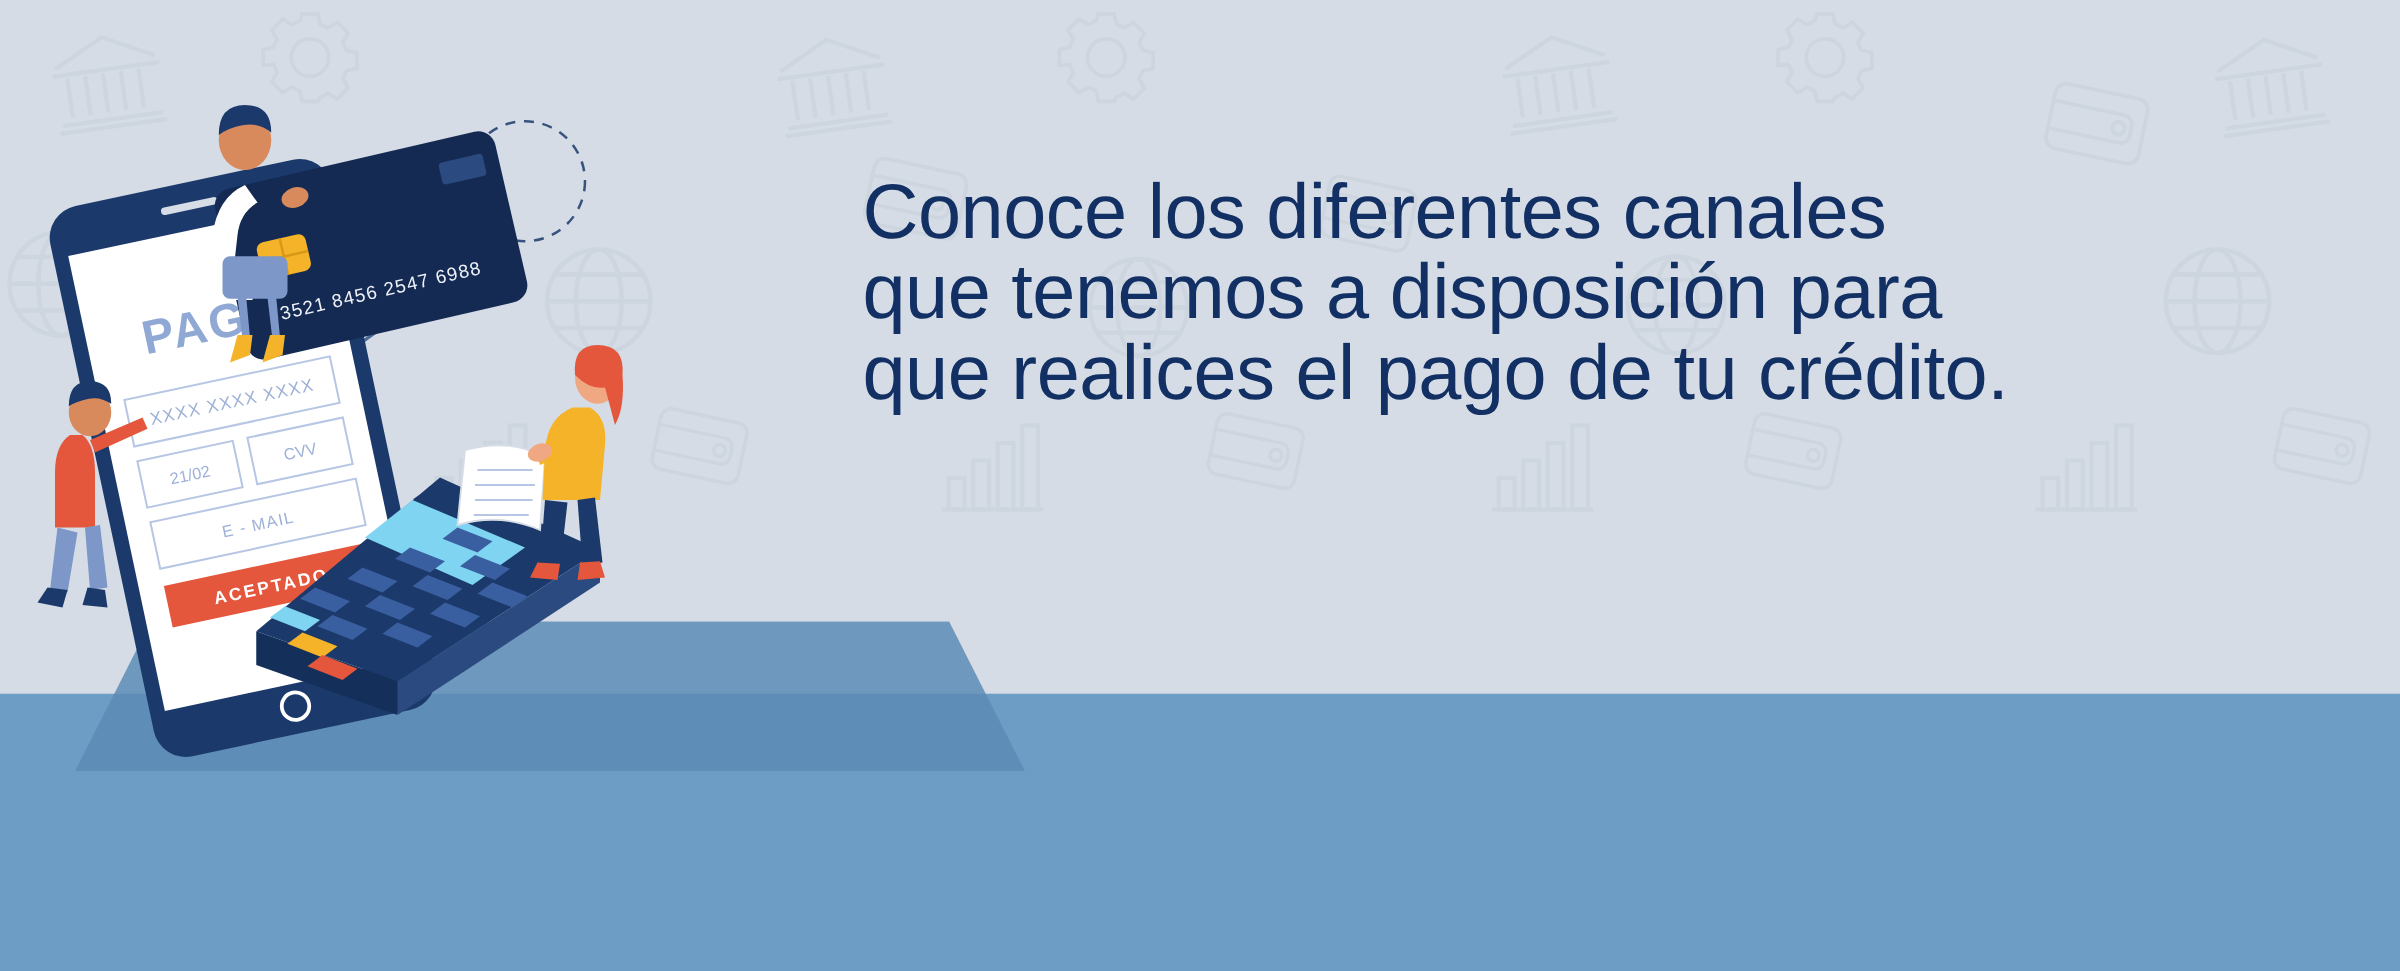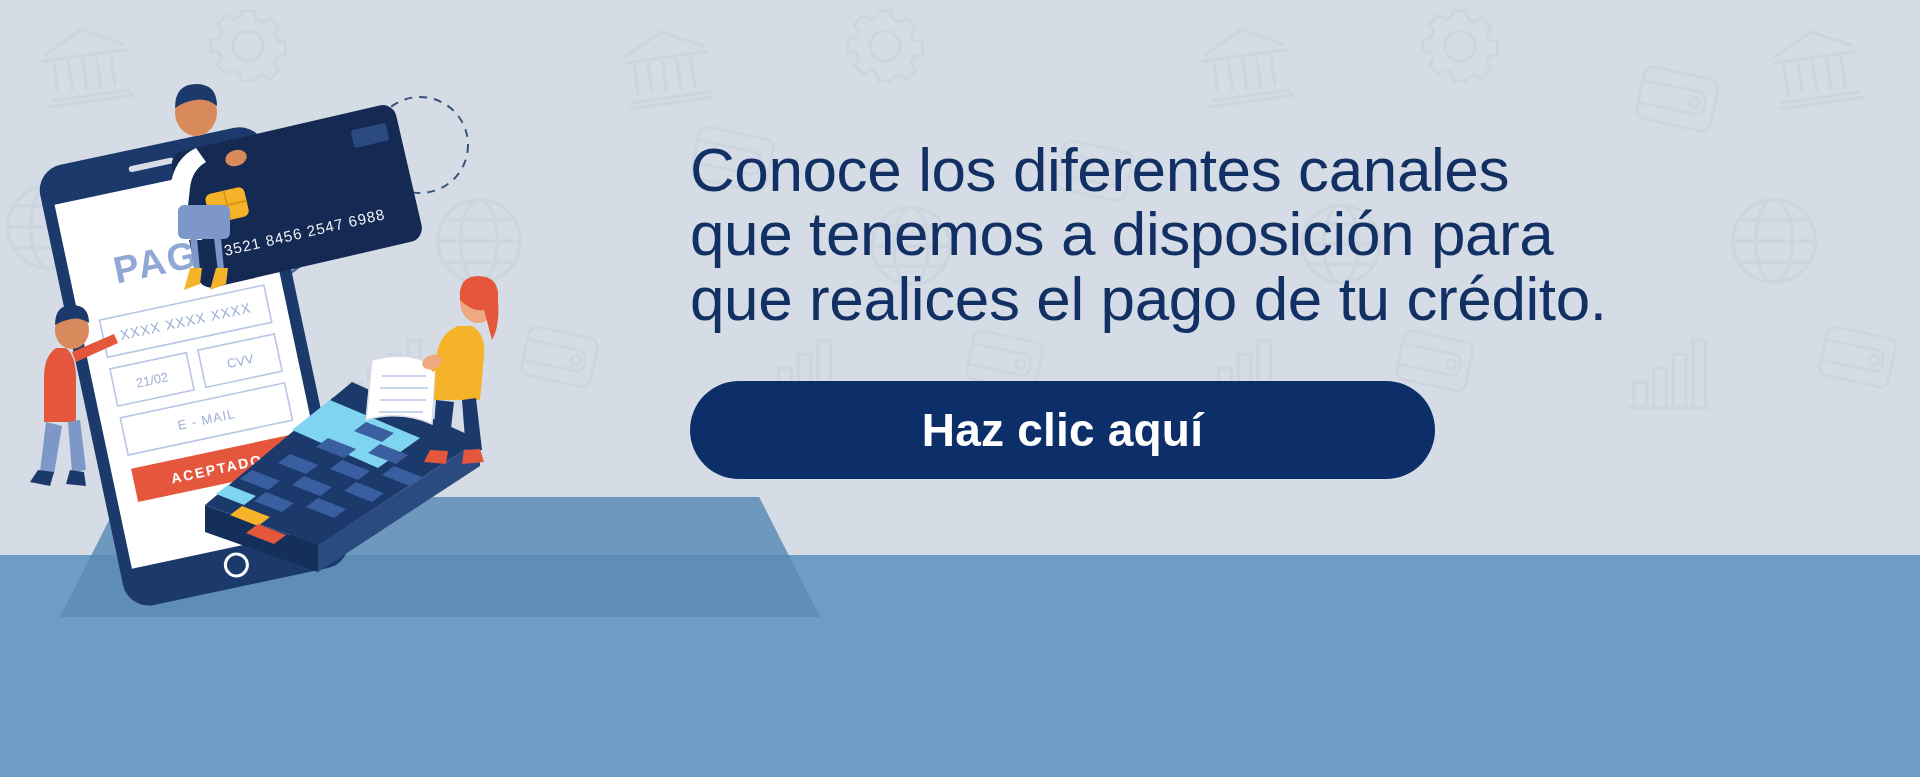--- a/index.html
+++ b/index.html
@@ -382,16 +382,15 @@
     </svg>
   </div>
 
   <div class="content">
     <h1 class="headline">
       <span class="ln">Conoce los diferentes canales</span>
       <span class="ln">que tenemos a disposición para</span>
       <span class="ln">que realices el pago de tu crédito.</span>
     </h1>
 
-    <button class="cta">Haz clic aquí</button>
   </div>
 
 </div>
 
 </body></html>

